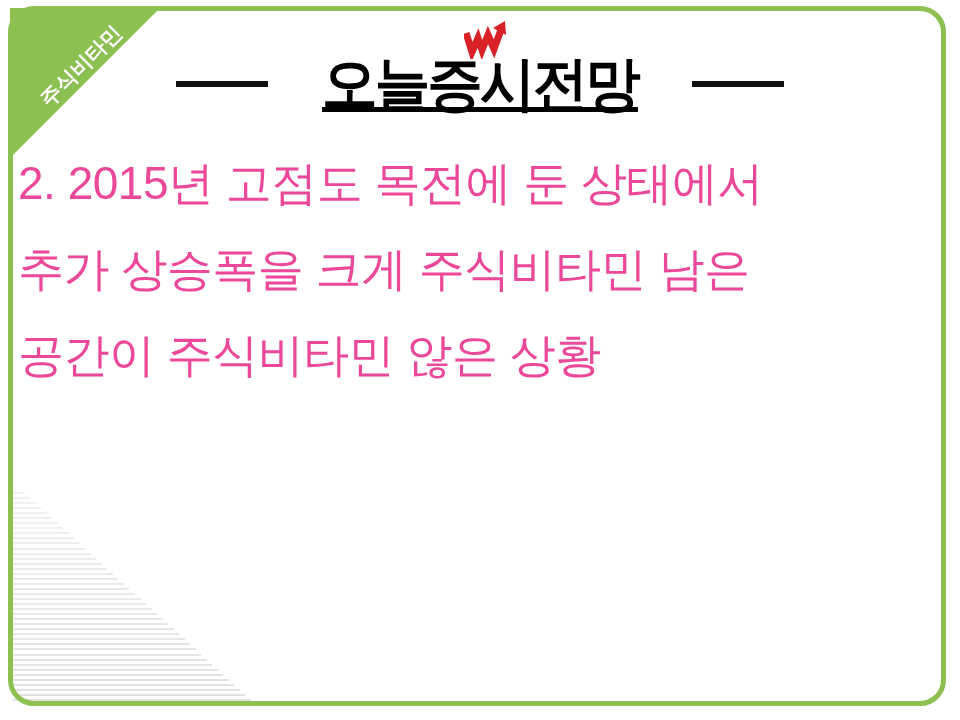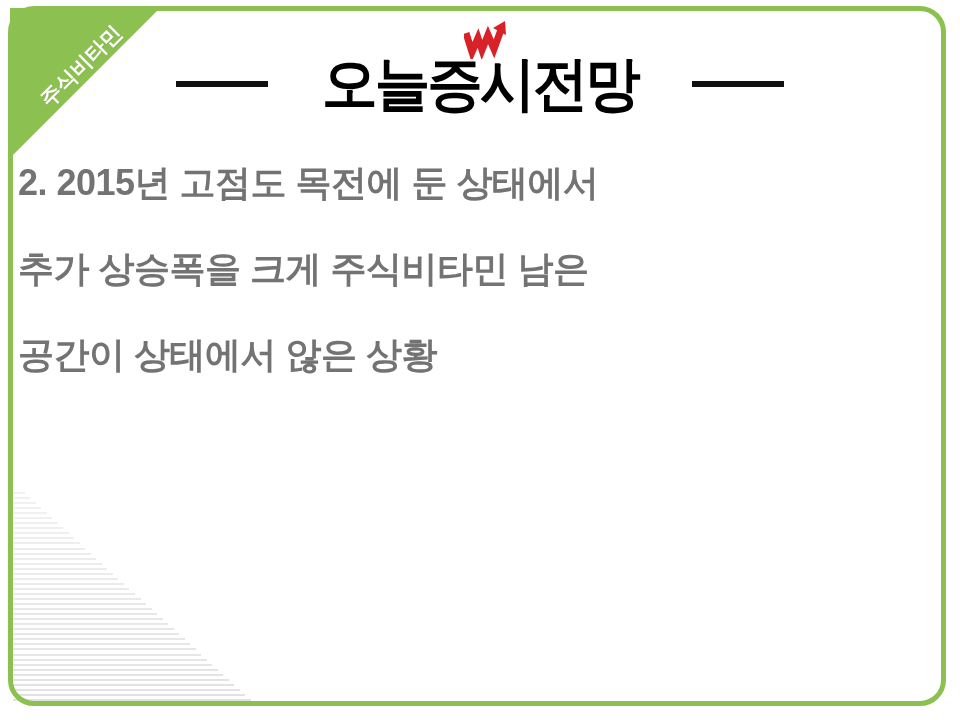--- a/index.html
+++ b/index.html
@@ -103,20 +103,21 @@
   
   #header {
     position: absolute;
     left: 0;
     top: 44px;
     width: 960px;
     height: 80px;
     display: flex;
     align-items: center;
     justify-content: center;
+    text-decoration: underline;
   }
   .rule {
     width: 92px;
     height: 6px;
     background: #111111;
     flex: 0 0 auto;
   }
   #rule-left  { margin-right: 38px; }
   #rule-right { margin-left: 38px; }
 
@@ -147,23 +148,23 @@
 
   
   #body-text {
     position: absolute;
     left: 18px;
     top: 140px;
     width: 920px;
   }
   .body-line {
     font-family: "Liberation Sans", "DejaVu Sans", sans-serif;
-    font-size: 36px;
-    font-weight: bold;
-    color: #737373;
+    font-size: 46px;
+    font-weight: normal;
+    color: #ec4899;
     line-height: 86px;
     white-space: nowrap;
     letter-spacing: -0.5px;
   }
 </style>
 </head>
 <body>
 
 <div id="slide">
 
@@ -230,16 +231,16 @@
       </svg>
       <div id="title">오늘증시전망</div>
     </div>
 
     <div class="rule" id="rule-right"></div>
   </div>
 
   <div id="body-text">
     <div class="body-line">2. 2015년 고점도 목전에 둔 상태에서</div>
     <div class="body-line">추가 상승폭을 크게 주식비타민 남은</div>
-    <div class="body-line">공간이 상태에서 않은 상황</div>
+    <div class="body-line">공간이 주식비타민 않은 상황</div>
   </div>
 
 </div>
 
 </body></html>

